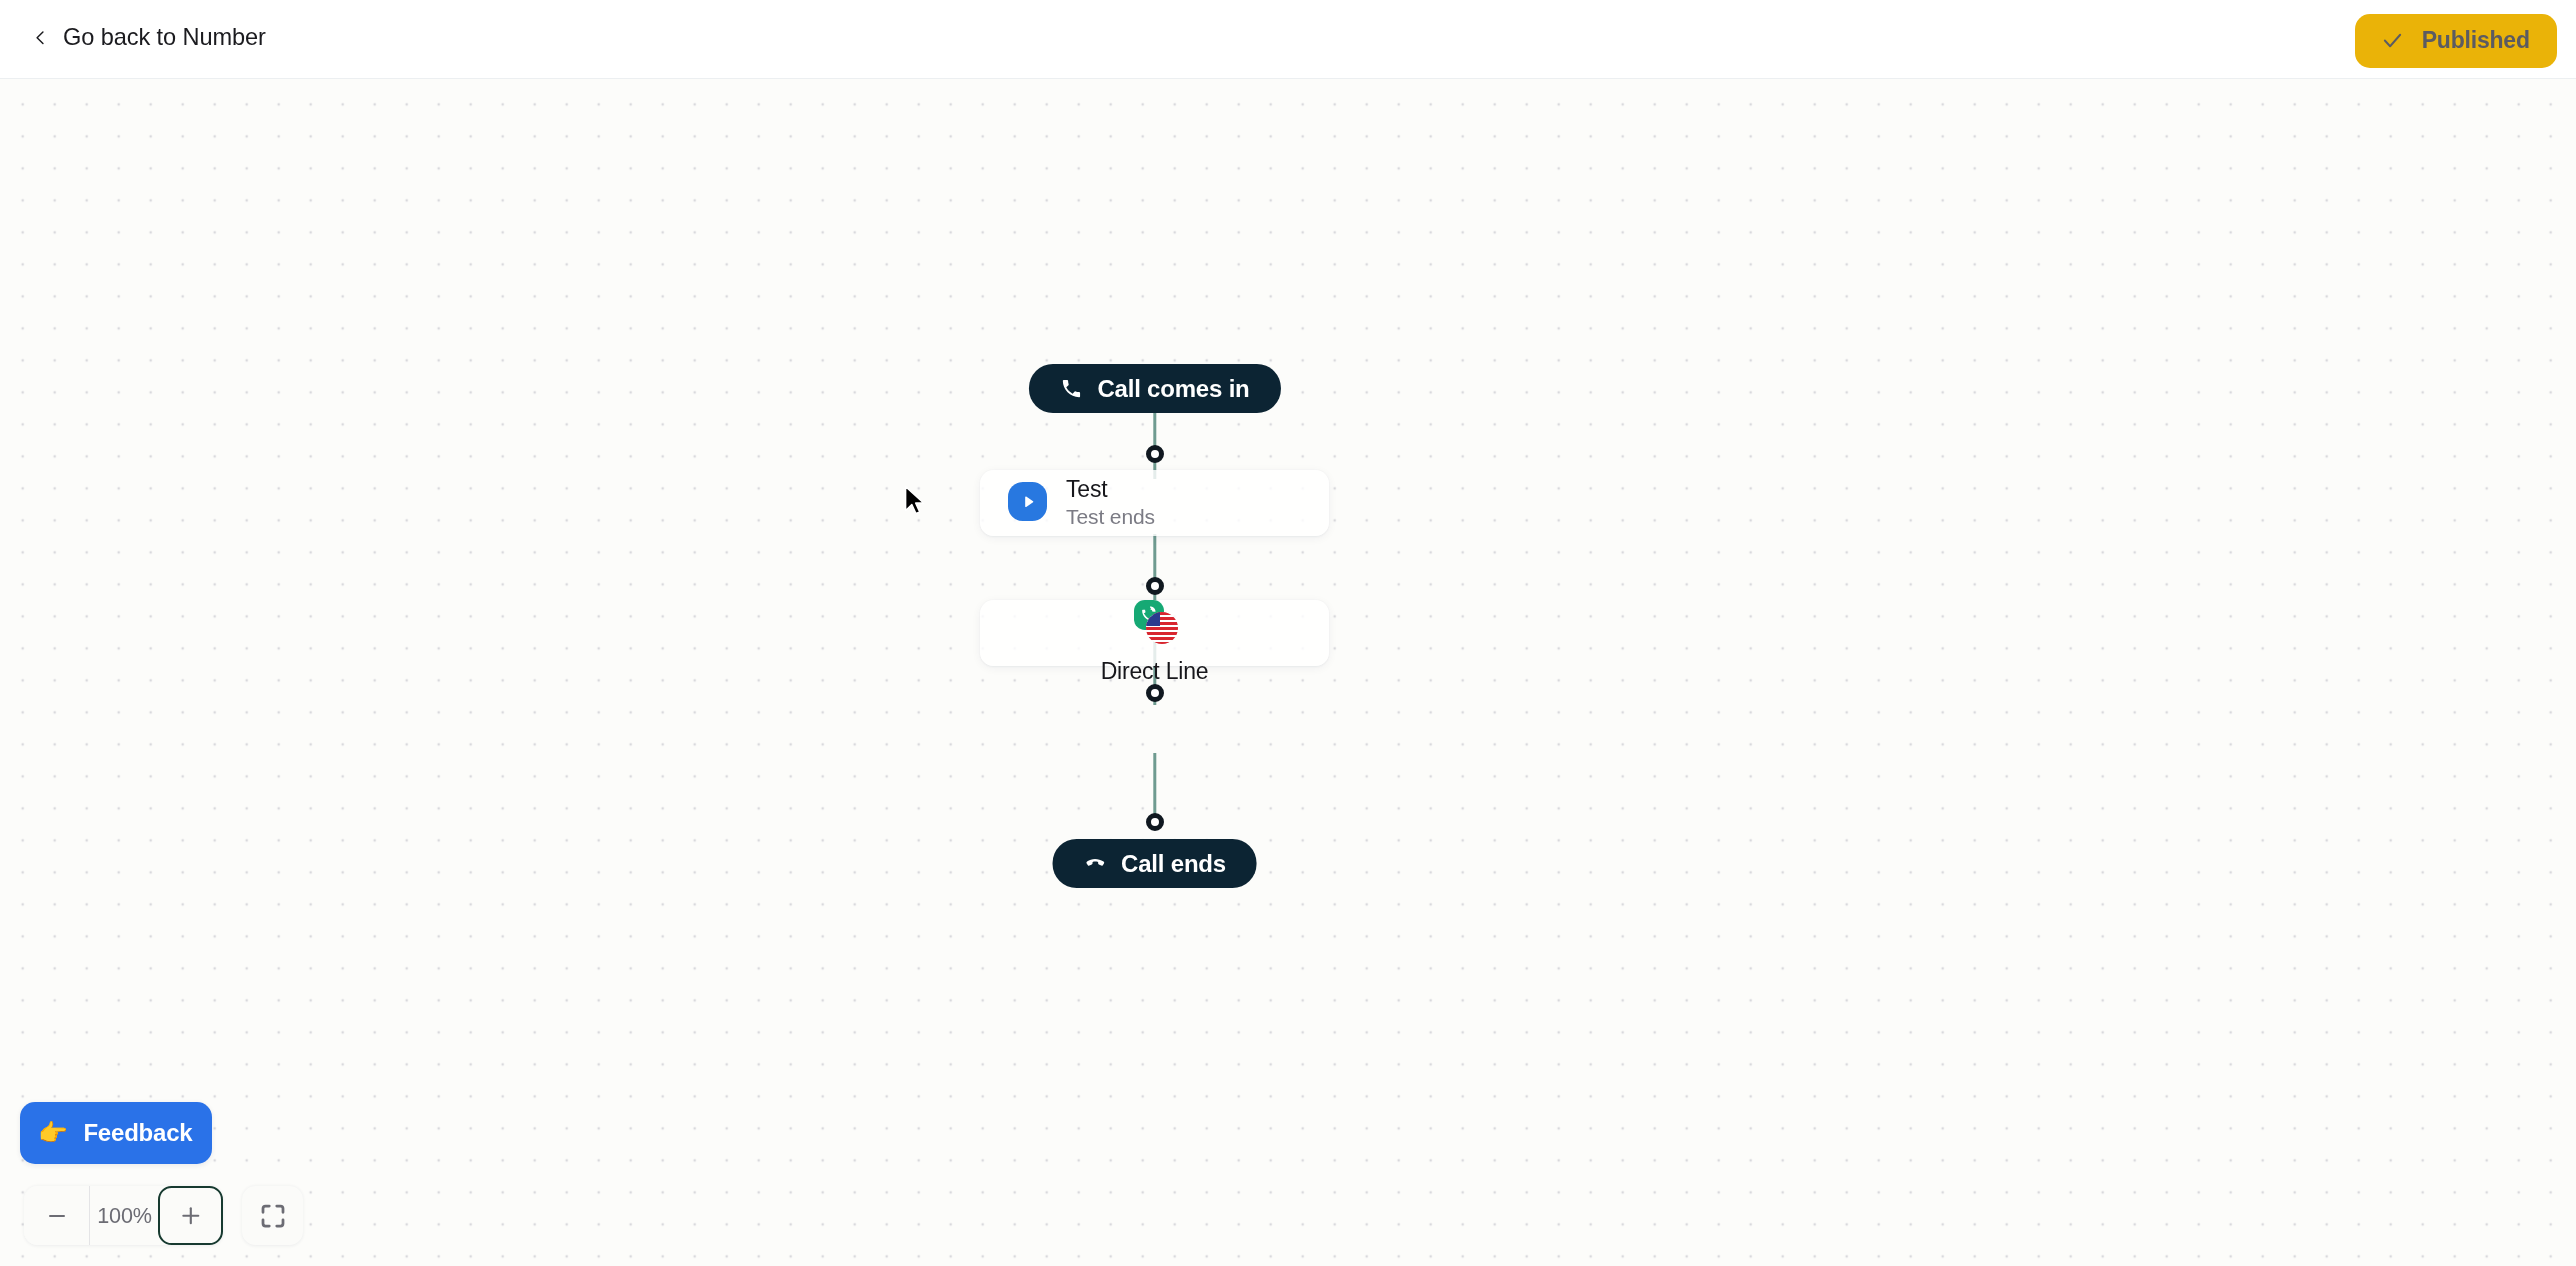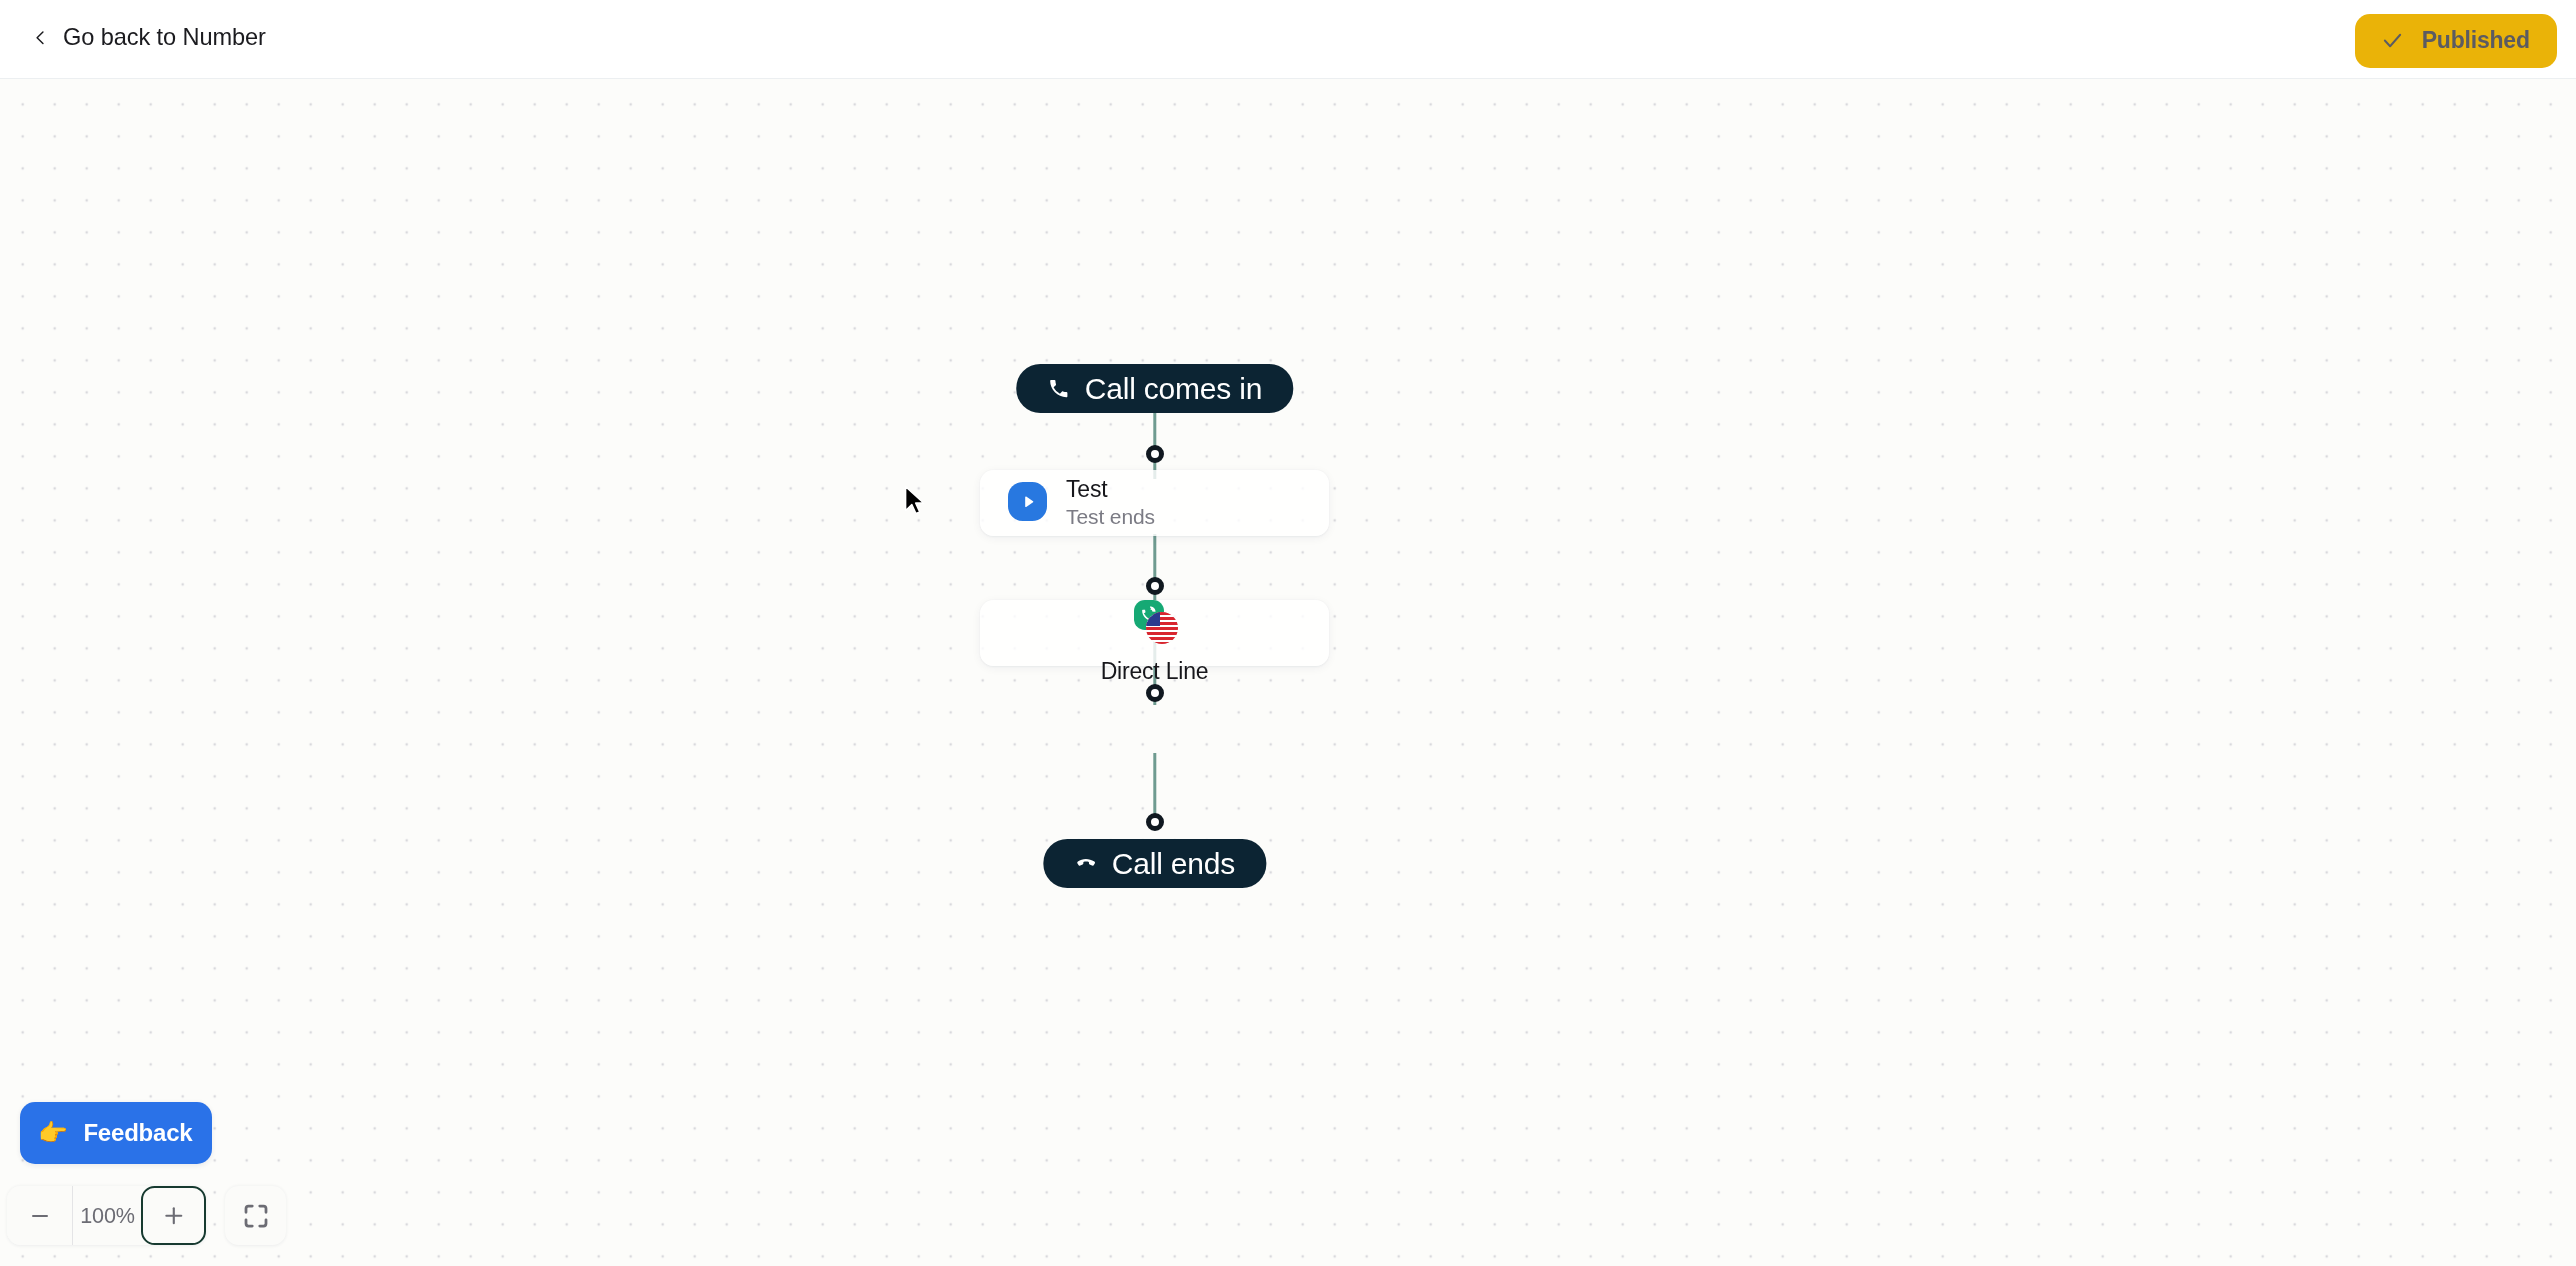--- a/index.html
+++ b/index.html
@@ -79,21 +79,21 @@
 
   
   .pill {
     position:absolute; left:50%; transform:translateX(-50%);
     height:49px; border-radius:24px;
     background:#0c2433; color:#ffffff;
     display:flex; align-items:center; justify-content:center; gap:15px;
     padding:0 31px; cursor:pointer; white-space:nowrap;
     z-index:6;
   }
-  .pill .lbl { font-size:30px; font-weight:400; letter-spacing:-0.2px; }
+  .pill .lbl { font-size:24px; font-weight:700; letter-spacing:-0.2px; }
   .pill .ico { width:23px; height:23px; display:block; color:#ffffff; }
 
   
   .card {
     position:absolute; left:0; width:349px;
     background:rgba(255,255,255,0.82);
     border-radius:13.5px;
     box-shadow:0 2px 9.4px rgba(24,39,75,0.055), 0 0.7px 2px rgba(24,39,75,0.05);
     display:flex; align-items:center; gap:16px;
     padding:0 28px;
@@ -152,21 +152,21 @@
     background:#2a72e8; color:#ffffff;
     border:none; border-radius:15px;
     display:flex; align-items:center; justify-content:center; gap:15px;
     cursor:pointer; z-index:40;
     box-shadow:0 1.3px 5.4px rgba(24,39,75,0.08);
   }
   #feedback-btn .emo { font-size:24px; line-height:1; }
   #feedback-btn .lbl { font-size:24px; font-weight:700; letter-spacing:-0.2px; }
 
   #zoom-bar {
-    position:absolute; left:7px; top:1107px;
+    position:absolute; left:24px; top:1107px;
     height:59px; display:flex; align-items:center;
     z-index:40;
   }
   .zgroup {
     display:flex; align-items:stretch; height:59px;
     background:#fbfbf9;
     border-radius:13.5px;
     box-shadow:0 0.7px 3.4px rgba(24,39,75,0.07);
     overflow:visible;
   }

